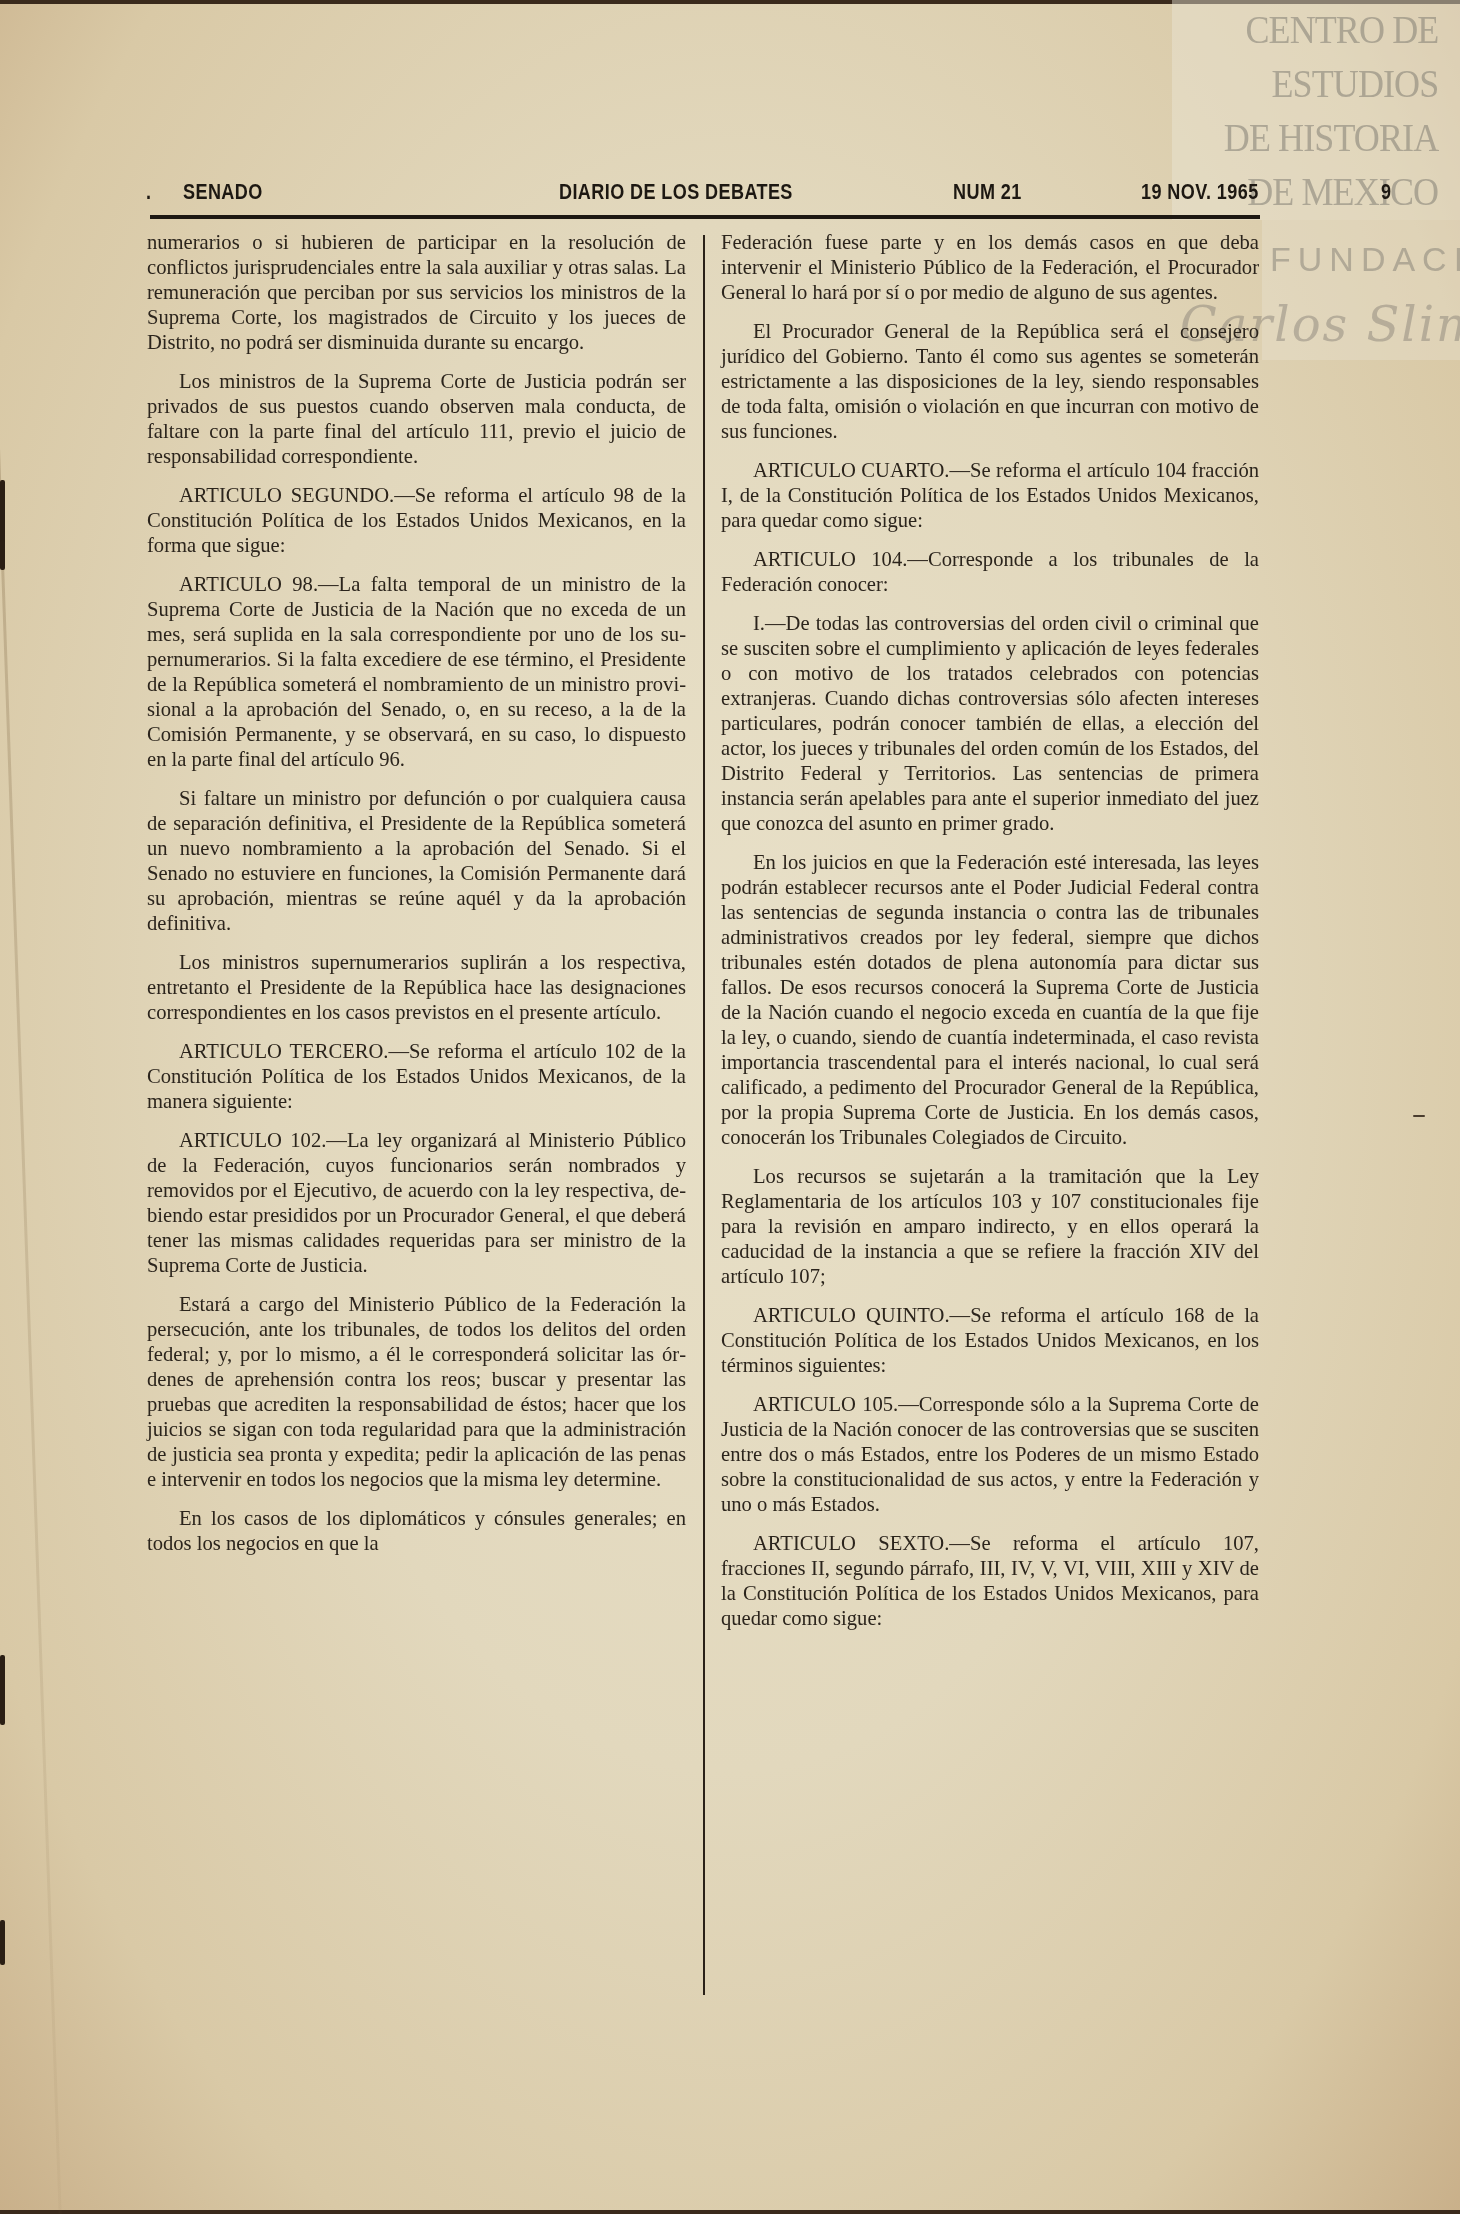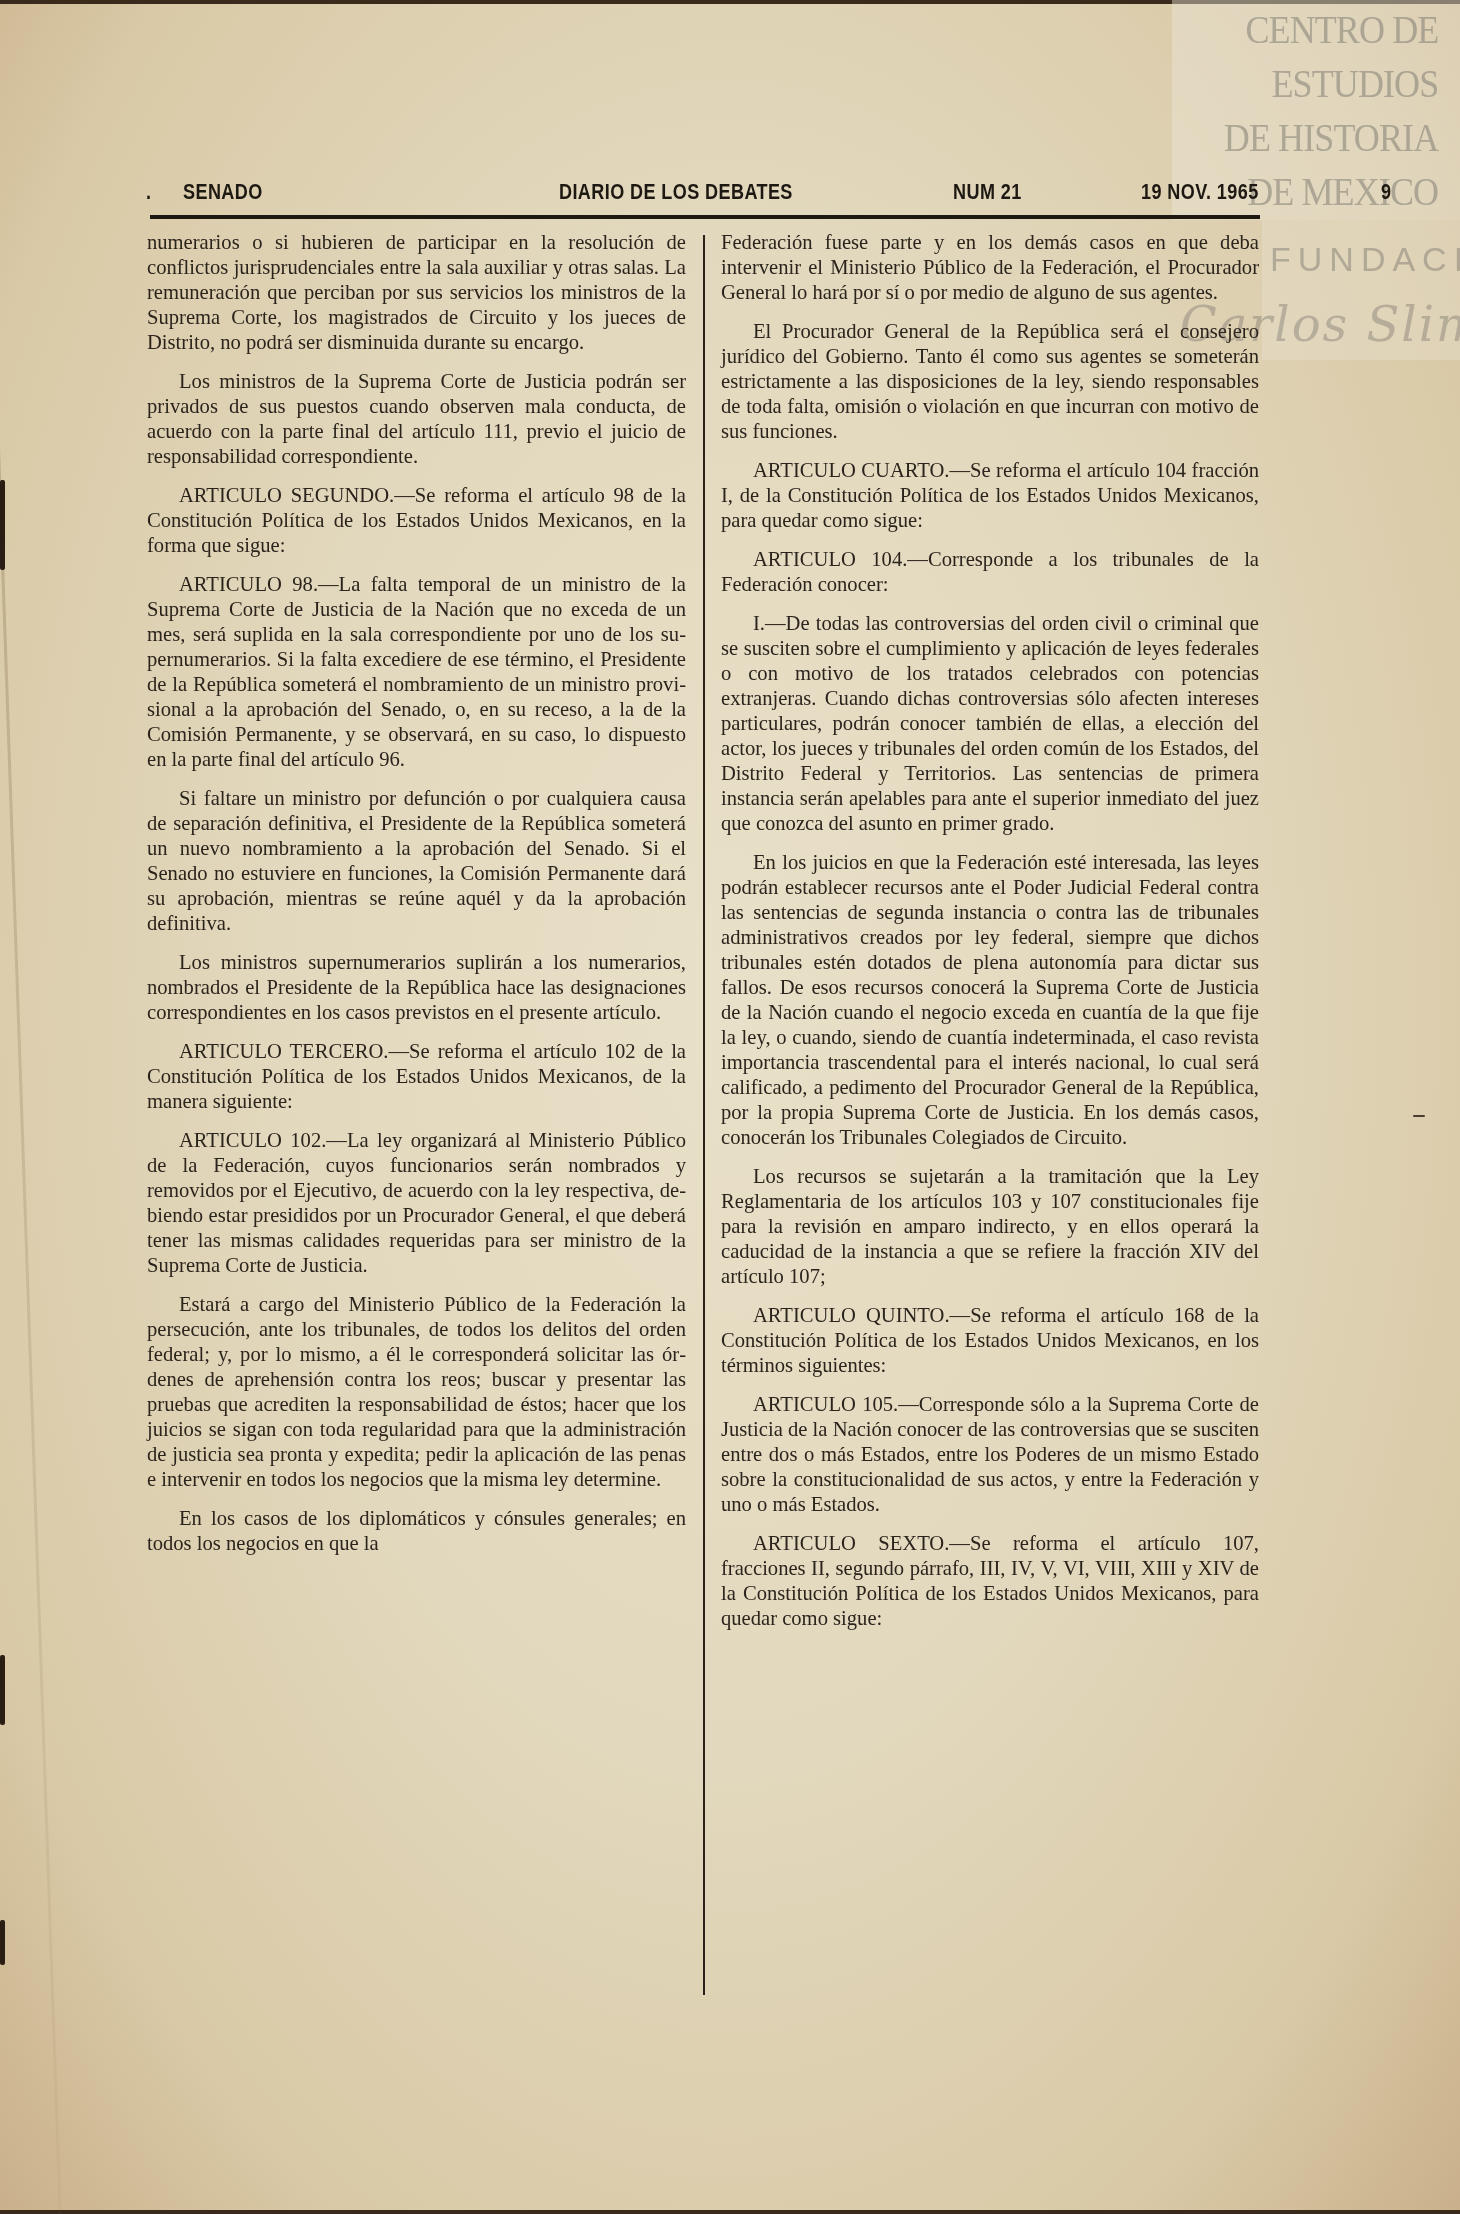--- a/index.html
+++ b/index.html
@@ -113,25 +113,25 @@
     <span class="h-senado">SENADO</span>
     <span class="h-diario">DIARIO DE LOS DEBATES</span>
     <span class="h-num">NUM 21</span>
     <span class="h-date">19 NOV. 1965</span>
     <span class="h-page">9</span>
   </div>
   <div class="header-rule"></div>
 
   <div class="col col-left">
     <p class="noindent">numerarios o si hubieren de participar en la resolución de conflictos jurisprudenciales en­tre la sala auxiliar y otras salas. La remunera­ción que perciban por sus servicios los minis­tros de la Suprema Corte, los magistrados de Circuito y los jueces de Distrito, no podrá ser disminuida durante su encargo.</p>
-    <p>Los ministros de la Suprema Corte de Jus­ticia podrán ser privados de sus puestos cuan­do observen mala conducta, de acuerdo con la parte final del artículo 111, previo el juicio de responsabilidad correspondiente.</p>
+    <p>Los ministros de la Suprema Corte de Jus­ticia podrán ser privados de sus puestos cuan­do observen mala conducta, de faltare con la parte final del artículo 111, previo el juicio de responsabilidad correspondiente.</p>
     <p>ARTICULO SEGUNDO.—Se reforma el ar­tículo 98 de la Constitución Política de los Es­tados Unidos Mexicanos, en la forma que sigue:</p>
     <p>ARTICULO 98.—La falta temporal de un mi­nistro de la Suprema Corte de Justicia de la Nación que no exceda de un mes, será suplida en la sala correspondiente por uno de los su­pernumerarios. Si la falta excediere de ese término, el Presidente de la República some­terá el nombramiento de un ministro provi­sional a la aprobación del Senado, o, en su re­ceso, a la de la Comisión Permanente, y se observará, en su caso, lo dispuesto en la parte final del artículo 96.</p>
     <p>Si faltare un ministro por defunción o por cualquiera causa de separación definitiva, el Presidente de la República someterá un nuevo nombramiento a la aprobación del Senado. Si el Senado no estuviere en funciones, la Comi­sión Permanente dará su aprobación, mientras se reúne aquél y da la aprobación definitiva.</p>
-    <p>Los ministros supernumerarios suplirán a los numerarios, nombrados el Presidente de la República hace las designaciones correspondien­tes en los casos previstos en el presente artículo.</p>
+    <p>Los ministros supernumerarios suplirán a los respectiva, entretanto el Presidente de la República hace las designaciones correspondien­tes en los casos previstos en el presente artículo.</p>
     <p>ARTICULO TERCERO.—Se reforma el ar­tículo 102 de la Constitución Política de los Estados Unidos Mexicanos, de la manera si­guiente:</p>
     <p>ARTICULO 102.—La ley organizará al Mi­nisterio Público de la Federación, cuyos fun­cionarios serán nombrados y removidos por el Ejecutivo, de acuerdo con la ley respectiva, de­biendo estar presididos por un Procurador Ge­neral, el que deberá tener las mismas calida­des requeridas para ser ministro de la Supre­ma Corte de Justicia.</p>
     <p>Estará a cargo del Ministerio Público de la Federación la persecución, ante los tribunales, de todos los delitos del orden federal; y, por lo mismo, a él le corresponderá solicitar las ór­denes de aprehensión contra los reos; buscar y presentar las pruebas que acrediten la res­ponsabilidad de éstos; hacer que los juicios se sigan con toda regularidad para que la admi­nistración de justicia sea pronta y expedita; pedir la aplicación de las penas e intervenir en todos los negocios que la misma ley determine.</p>
     <p>En los casos de los diplomáticos y cónsu­les generales; en todos los negocios en que la</p>
   </div>
 
   <div class="col-divider"></div>
 
   <div class="col col-right">
     <p class="noindent">Federación fuese parte y en los demás casos en que deba intervenir el Ministerio Público de la Federación, el Procurador General lo hará por sí o por medio de alguno de sus agentes.</p>

